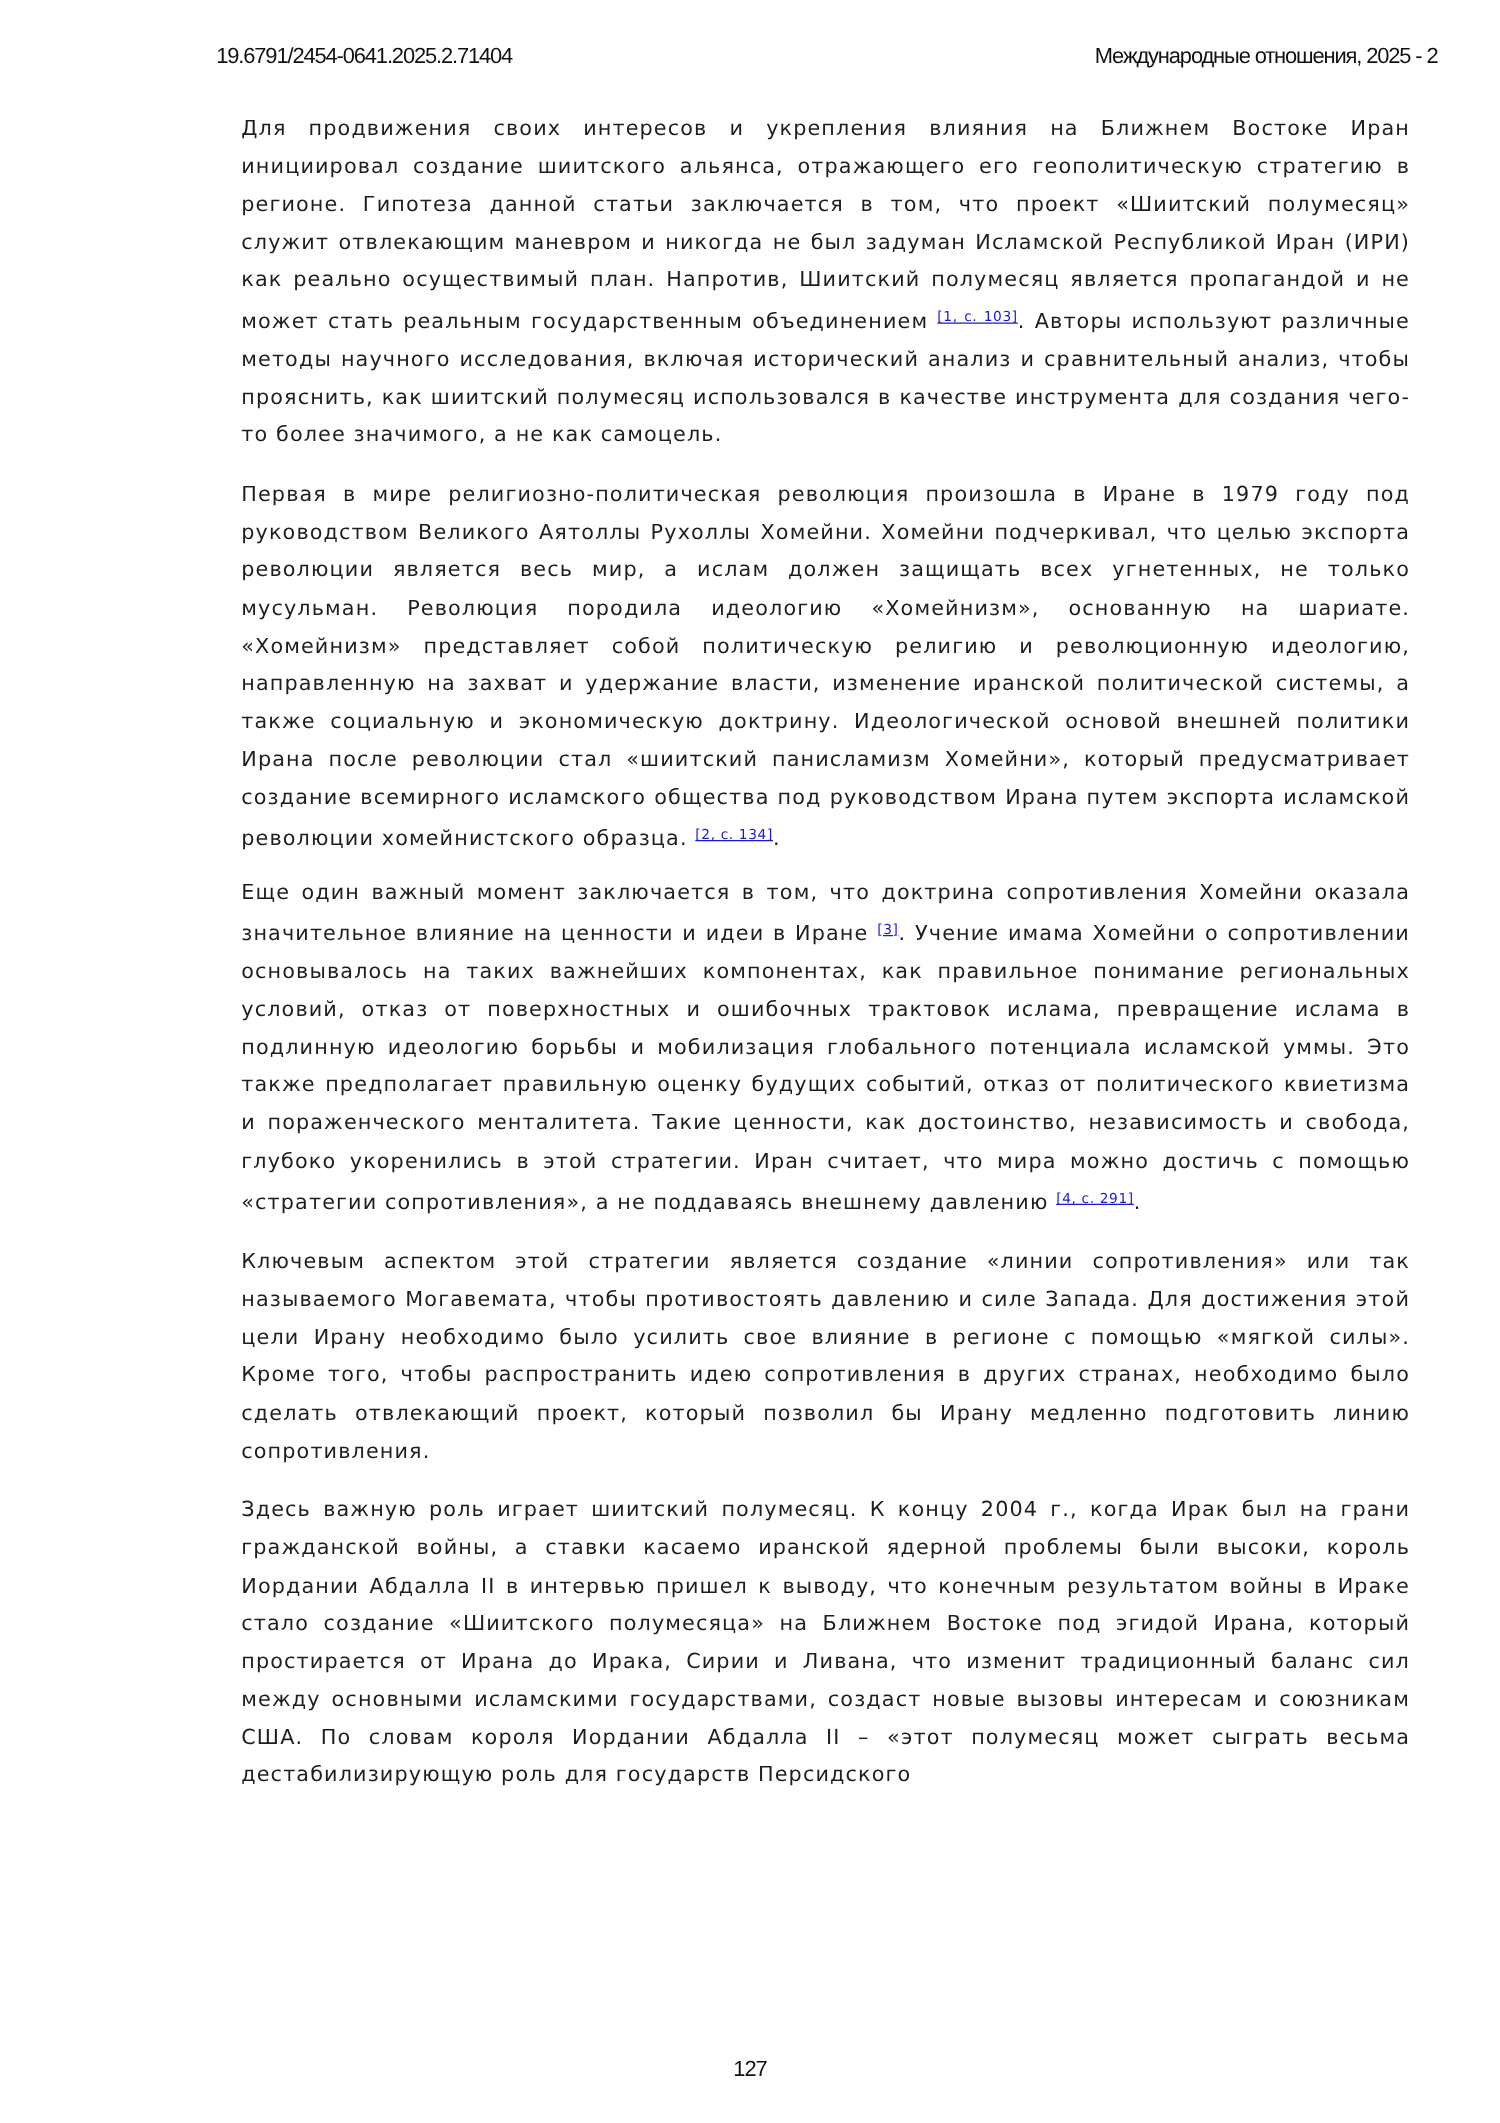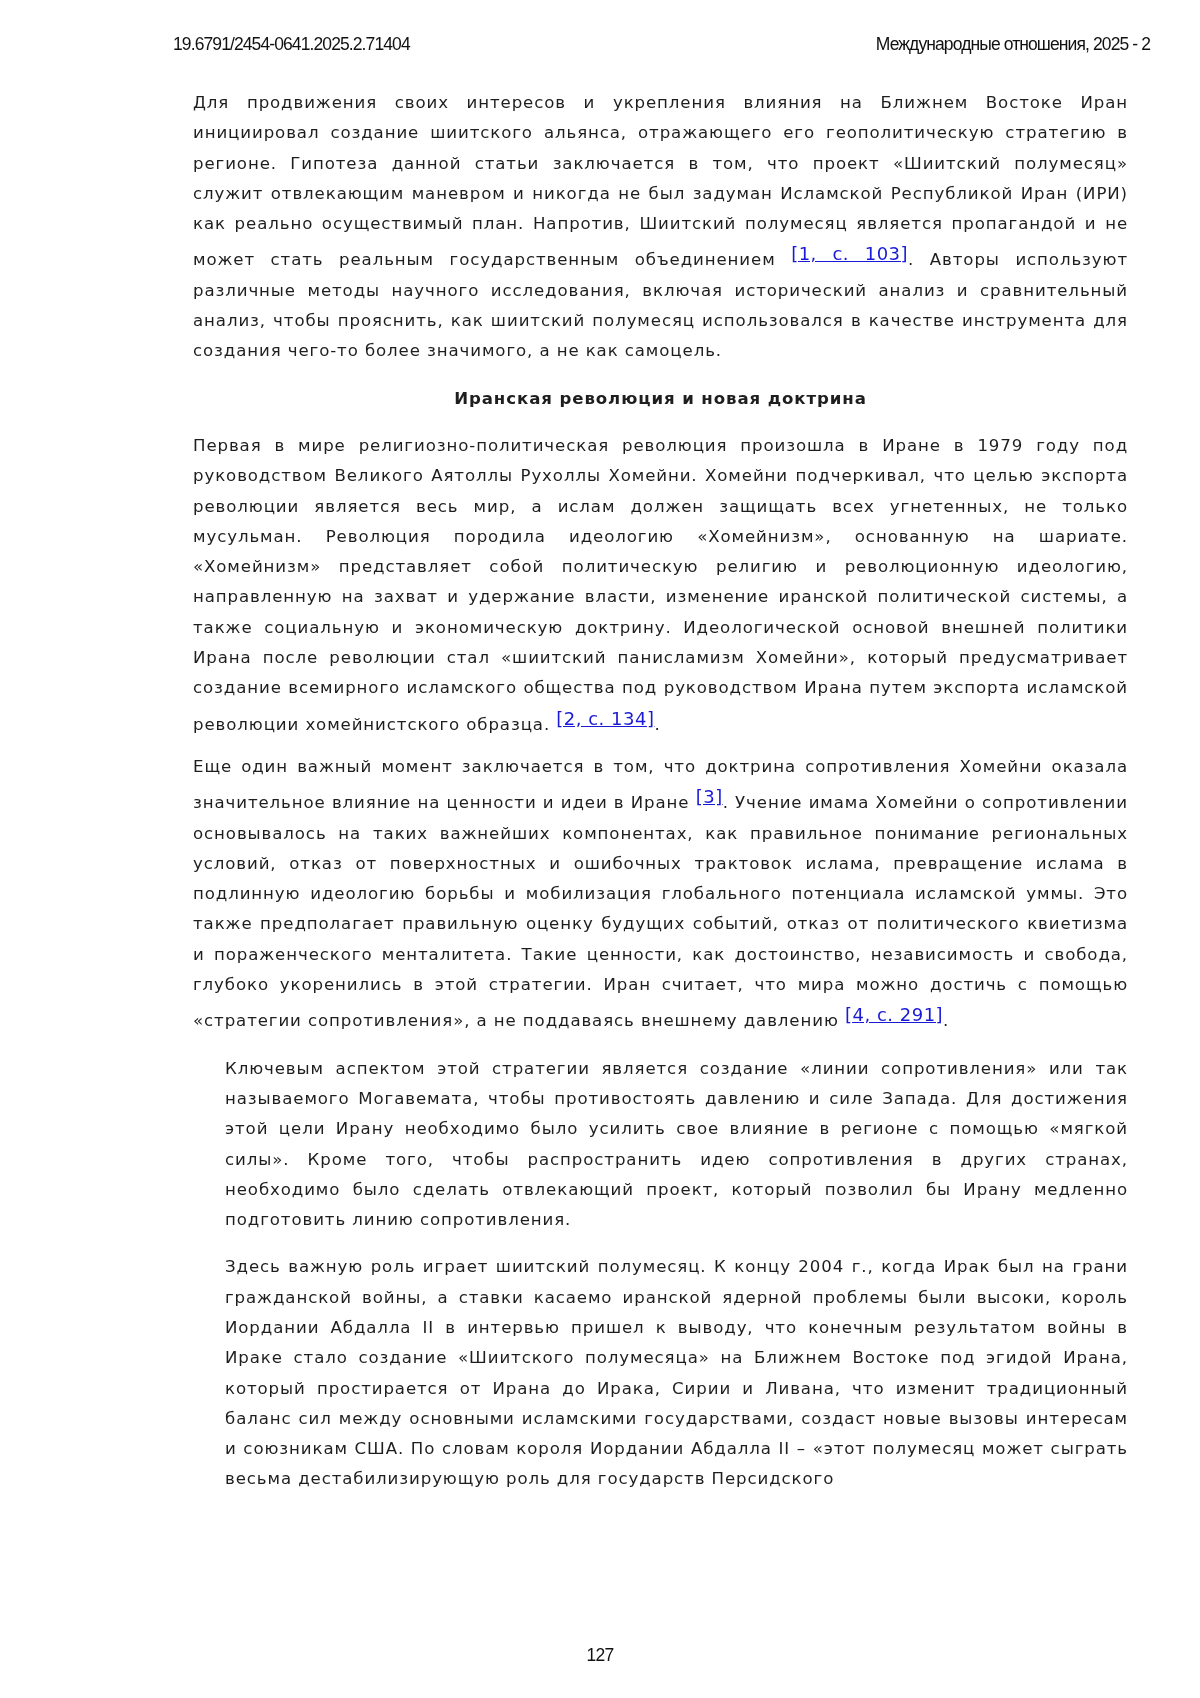--- a/index.html
+++ b/index.html
@@ -5,39 +5,38 @@
   html, body { margin: 0; padding: 0; background: #ffffff; }
   body { width: 1200px; height: 1698px; position: relative; overflow: hidden; color: #1a1a1a; }
   .header { position: absolute; top: 34px; left: 173px; right: 50px; height: 26px;
             font-family: "Liberation Sans", sans-serif; font-size: 17.5px; letter-spacing: -0.9px; color: #111; }
   .header .left { position: absolute; left: 0; top: 0; }
   .header .right { position: absolute; right: 0; top: 0; margin-left: 43px; }
   .content { position: absolute; top: 88px; left: 193px; width: 935px;
              font-family: "DejaVu Sans", sans-serif; font-size: 16.6px; line-height: 30.3px;
              letter-spacing: 0.9px; color: #1e1e1e; }
   .content p { margin: 0; text-align: justify; }
-  .content p + p { margin-top: 17px; margin-left: 32px; }
+  .content p + p { margin-top: 17px; }
   .content h2 { margin: 17px 0 17px 0; text-align: center; font-size: 16.6px; font-weight: bold; letter-spacing: 0.9px; line-height: 30.3px; }
-  .cite { color: #1a1ad6; text-decoration: underline; font-size: 18px; vertical-align: 5px; letter-spacing: 0.5px; cursor: pointer; }
+  .cite { color: #1a1ad6; text-decoration: underline; font-size: 11px; vertical-align: 5px; letter-spacing: 0.5px; cursor: pointer; }
   .p-gap { height: 12px; }
   .page-number { position: absolute; top: 1645px; left: 0; width: 1200px; text-align: center;
                  font-family: "Liberation Sans", sans-serif; font-size: 17.5px; letter-spacing: -0.8px; color: #111; }
 </style>
 </head>
 <body>
 
 <div class="header">
   <span class="left">19.6791/2454-0641.2025.2.71404</span>
   <span class="right">Международные отношения, 2025 - 2</span>
 </div>
 
 <div class="content">
   <p><span>Для продвижения своих интересов и укрепления влияния на Ближнем Востоке Иран инициировал создание шиитского альянса, отражающего его геополитическую стратегию в регионе. Гипотеза данной статьи заключается в том, что проект «Шиитский полумесяц» служит отвлекающим маневром и никогда не был задуман Исламской Республикой Иран (ИРИ) как реально осуществимый план. Напротив, Шиитский полумесяц является пропагандой и не может стать реальным государственным объединением </span><a class="cite">[1, с. 103]</a><span>. Авторы используют различные методы научного исследования, включая исторический анализ и сравнительный анализ, чтобы прояснить, как шиитский полумесяц использовался в качестве инструмента для создания чего-то более значимого, а не как самоцель.</span></p>
 
-  <h2>Иранская революция и новая доктрина</h2>
 
   <p><span>Первая в мире религиозно-политическая революция произошла в Иране в 1979 году под руководством Великого Аятоллы Рухоллы Хомейни. Хомейни подчеркивал, что целью экспорта революции является весь мир, а ислам должен защищать всех угнетенных, не только мусульман. Революция породила идеологию «Хомейнизм», основанную на шариате. «Хомейнизм» представляет собой политическую религию и революционную идеологию, направленную на захват и удержание власти, изменение иранской политической системы, а также социальную и экономическую доктрину. Идеологической основой внешней политики Ирана после революции стал «шиитский панисламизм Хомейни», который предусматривает создание всемирного исламского общества под руководством Ирана путем экспорта исламской революции хомейнистского образца. </span><a class="cite">[2, с. 134]</a><span>.</span></p>
 
   <div class="p-gap"></div>
 
   <p><span>Еще один важный момент заключается в том, что доктрина сопротивления Хомейни оказала значительное влияние на ценности и идеи в Иране </span><a class="cite">[3]</a><span>. Учение имама Хомейни о сопротивлении основывалось на таких важнейших компонентах, как правильное понимание региональных условий, отказ от поверхностных и ошибочных трактовок ислама, превращение ислама в подлинную идеологию борьбы и мобилизация глобального потенциала исламской уммы. Это также предполагает правильную оценку будущих событий, отказ от политического квиетизма и пораженческого менталитета. Такие ценности, как достоинство, независимость и свобода, глубоко укоренились в этой стратегии. Иран считает, что мира можно достичь с помощью «стратегии сопротивления», а не поддаваясь внешнему давлению </span><a class="cite">[4, с. 291]</a><span>.</span></p>
 
   <p>Ключевым аспектом этой стратегии является создание «линии сопротивления» или так называемого Могавемата, чтобы противостоять давлению и силе Запада. Для достижения этой цели Ирану необходимо было усилить свое влияние в регионе с помощью «мягкой силы». Кроме того, чтобы распространить идею сопротивления в других странах, необходимо было сделать отвлекающий проект, который позволил бы Ирану медленно подготовить линию сопротивления.</p>
 
   <p>Здесь важную роль играет шиитский полумесяц. К концу 2004 г., когда Ирак был на грани гражданской войны, а ставки касаемо иранской ядерной проблемы были высоки, король Иордании Абдалла II в интервью пришел к выводу, что конечным результатом войны в Ираке стало создание «Шиитского полумесяца» на Ближнем Востоке под эгидой Ирана, который простирается от Ирана до Ирака, Сирии и Ливана, что изменит традиционный баланс сил между основными исламскими государствами, создаст новые вызовы интересам и союзникам США. По словам короля Иордании Абдалла II – «этот полумесяц может сыграть весьма дестабилизирующую роль для государств Персидского</p>

